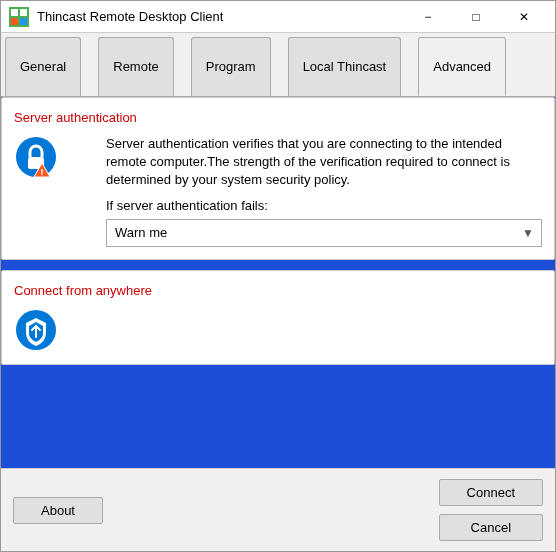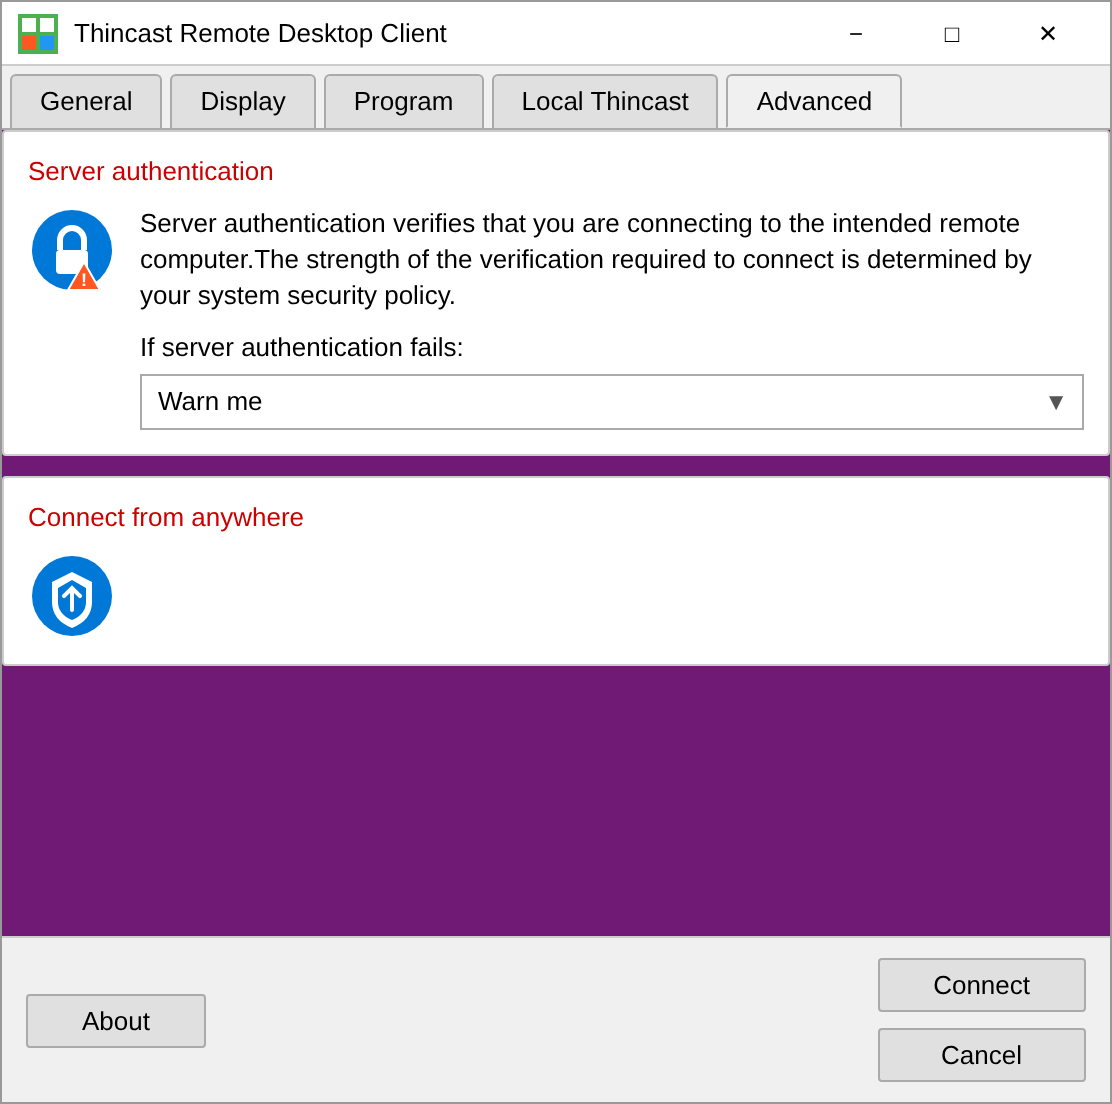--- a/index.html
+++ b/index.html
@@ -10,21 +10,21 @@
       display: flex;
       align-items: center;
       justify-content: center;
       width: 556px;
       height: 552px;
       overflow: hidden;
     }
     .window {
       width: 556px;
       height: 552px;
-      background: #701a75;
+      background: #1d4ed8;
       border: 1px solid #999;
       display: flex;
       flex-direction: column;
       box-shadow: 2px 2px 8px rgba(0,0,0,0.3);
     }
     .title-bar {
       background: #ffffff;
       display: flex;
       align-items: center;
       height: 32px;
@@ -62,26 +62,26 @@
 
     .tabs-bar {
       display: flex;
       flex-direction: row;
       background: #f0f0f0;
       border-bottom: 1px solid #aaa;
       flex-shrink: 0;
       padding: 4px 4px 0 4px;
     }
     .tab {
-      padding: 5px 14px;
+      padding: 21px 14px;
       background: #e0e0e0;
       border: 1px solid #aaa;
       border-bottom: none;
       cursor: pointer;
-      margin-right: 4px;
+      margin-right: 17px;
       font-size: 13px;
       color: #000;
       border-radius: 3px 3px 0 0;
     }
     .tab.active {
       background: #f0f0f0;
       border-bottom: 1px solid #f0f0f0;
       font-weight: normal;
       z-index: 1;
     }
@@ -107,20 +107,21 @@
       margin-bottom: 10px;
       font-weight: normal;
     }
     .section-body {
       display: flex;
       align-items: flex-start;
       gap: 12px;
     }
     .section-text {
       flex: 1;
+      margin-left: 36px;
     }
     .section-desc {
       font-size: 13px;
       color: #000;
       margin-bottom: 8px;
       line-height: 1.4;
     }
     .section-label {
       font-size: 13px;
       margin-bottom: 6px;
@@ -220,21 +221,21 @@
     <span class="title-bar-text">Thincast Remote Desktop Client</span>
     <div class="title-bar-controls">
       <button class="title-bar-btn">−</button>
       <button class="title-bar-btn">□</button>
       <button class="title-bar-btn close">✕</button>
     </div>
   </div>
 
   <div class="tabs-bar">
     <div class="tab">General</div>
-    <div class="tab">Display</div>
+    <div class="tab">Remote</div>
     <div class="tab">Program</div>
     <div class="tab">Local Thincast</div>
     <div class="tab active">Advanced</div>
   </div>
 
   <div class="content">
 
     <div class="section">
       <div class="section-title">Server authentication</div>
       <div class="section-body">

